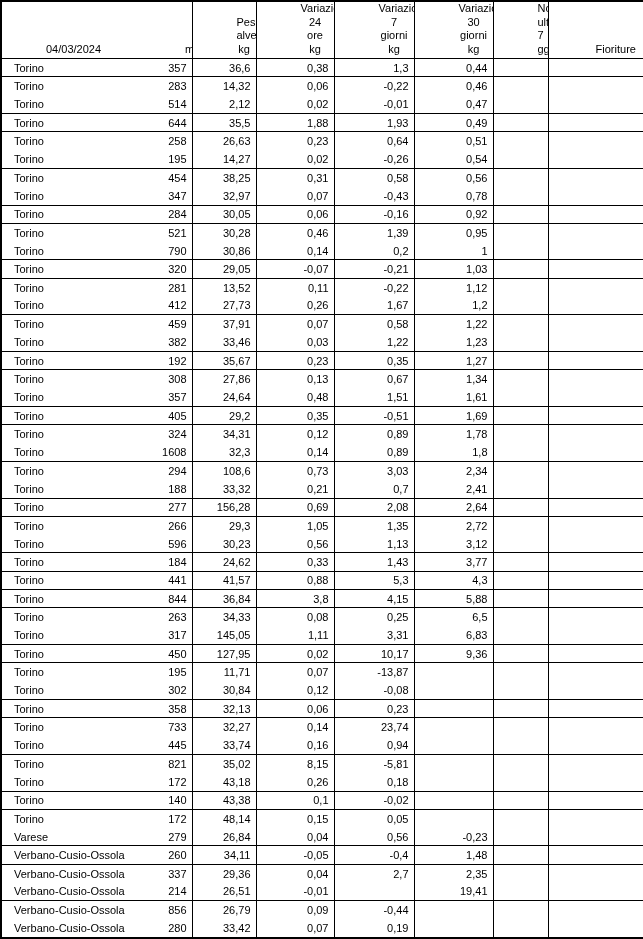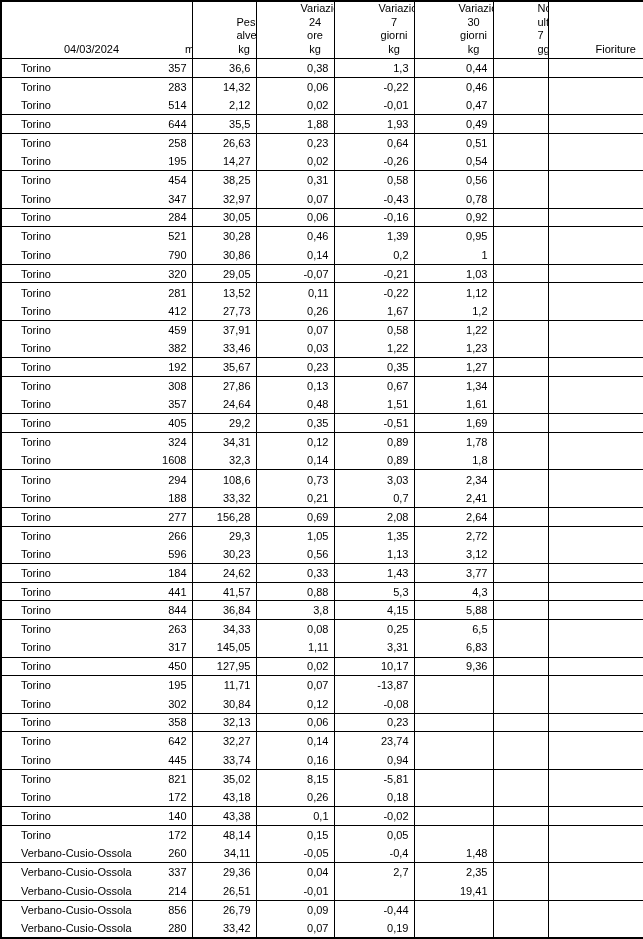--- a/index.html
+++ b/index.html
@@ -37,30 +37,30 @@
     font-weight: normal;
     vertical-align: bottom;
     text-align: center;
     white-space: pre-line;
     line-height: 13.5px;
     padding-bottom: 2px;
     border-bottom: 1px solid #000000;
     height: 55px;
     padding-left: 44px;
   }
-  thead th.h-date { text-align: center; }
+  thead th.h-date { text-align: left; }
   thead th.h-mslm { text-align: right; padding-right: 6px; margin-top: 20px; }
   tbody tr { height: 18.3px; }
   tbody td {
     font-size: 11px;
     white-space: nowrap;
     vertical-align: middle;
     line-height: 12px;
   }
-  tbody td.loc  { text-align: left;  padding-left: 19px; margin-left: 40px; }
+  tbody td.loc  { text-align: left;  padding-left: 12px; margin-left: 40px; }
   tbody td.num  { text-align: right; padding-right: 5px; }
   tbody td.note { }
   tbody td.fior { }
   tbody tr.group-end td { border-bottom: 1px solid #000000; }
 </style>
 </head>
 <body>
 
 <div id="sheet">
   <table>
@@ -449,21 +449,21 @@
           <td class="num">358</td>
           <td class="num">32,13</td>
           <td class="num">0,06</td>
           <td class="num">0,23</td>
           <td class="num"></td>
           <td class="note"></td>
           <td class="fior"></td>
         </tr>
         <tr>
           <td class="loc">Torino</td>
-          <td class="num">642</td>
+          <td class="num">733</td>
           <td class="num">32,27</td>
           <td class="num">0,14</td>
           <td class="num">23,74</td>
           <td class="num"></td>
           <td class="note"></td>
           <td class="fior"></td>
         </tr>
         <tr class="group-end">
           <td class="loc">Torino</td>
           <td class="num">445</td>
@@ -504,20 +504,30 @@
           <td class="note"></td>
           <td class="fior"></td>
         </tr>
         <tr>
           <td class="loc">Torino</td>
           <td class="num">172</td>
           <td class="num">48,14</td>
           <td class="num">0,15</td>
           <td class="num">0,05</td>
           <td class="num"></td>
+          <td class="note"></td>
+          <td class="fior"></td>
+        </tr>
+        <tr class="group-end">
+          <td class="loc">Varese</td>
+          <td class="num">279</td>
+          <td class="num">26,84</td>
+          <td class="num">0,04</td>
+          <td class="num">0,56</td>
+          <td class="num">-0,23</td>
           <td class="note"></td>
           <td class="fior"></td>
         </tr>
         <tr class="group-end">
           <td class="loc">Verbano-Cusio-Ossola</td>
           <td class="num">260</td>
           <td class="num">34,11</td>
           <td class="num">-0,05</td>
           <td class="num">-0,4</td>
           <td class="num">1,48</td>

